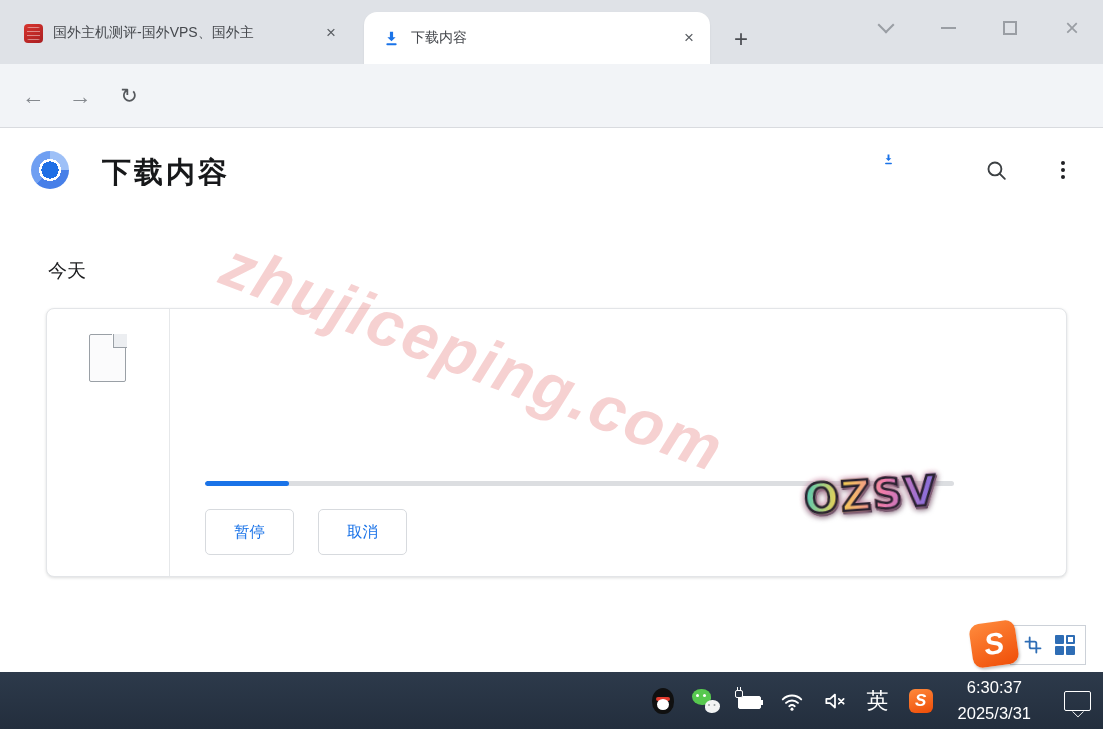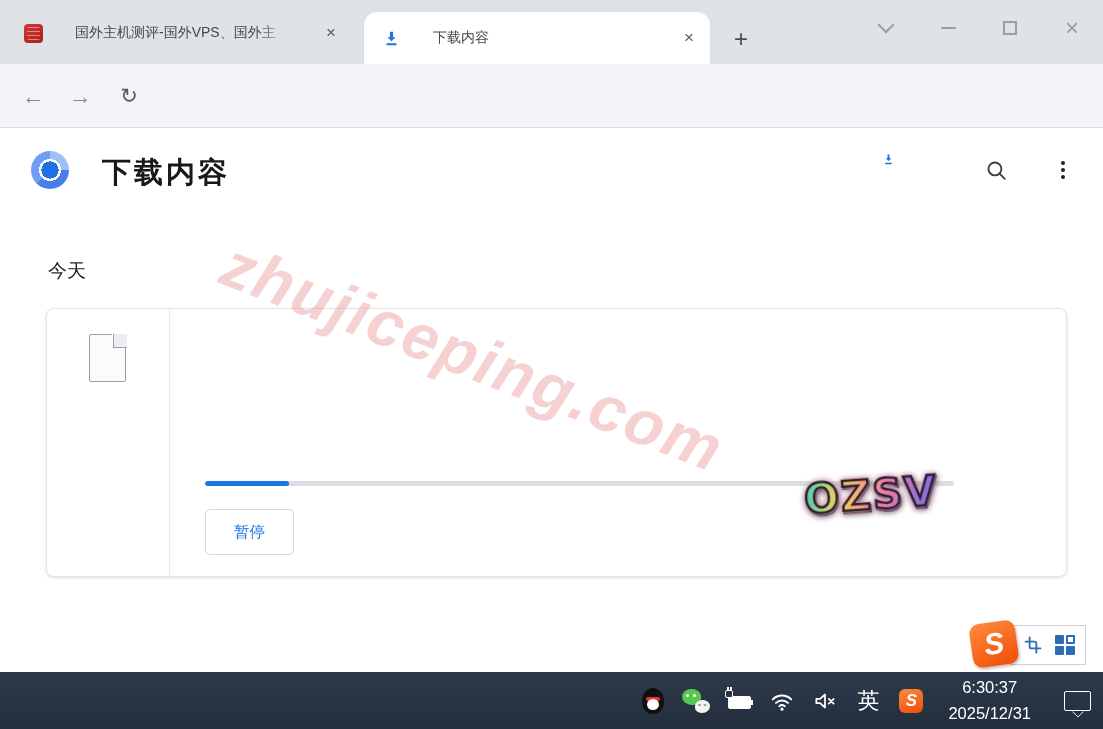--- a/index.html
+++ b/index.html
@@ -2,21 +2,21 @@
 <html><head>
 <meta charset="utf-8">
 <style>
   * { margin:0; padding:0; box-sizing:border-box; }
   html,body { width:1103px; height:729px; overflow:hidden; }
   body { font-family:"Liberation Sans", sans-serif; }
   .screen { position:relative; width:1103px; height:729px; background:#fff; overflow:hidden; }
 
   
   .tabstrip { position:absolute; top:0; left:0; right:0; height:64px; background:#dfe2e7; }
-  .tab { position:absolute; display:flex; align-items:center; font-size:14px; color:#45484d;gap:22px; }
+  .tab { position:absolute; display:flex; align-items:center; font-size:14px; color:#45484d; }
   .tab-inactive { left:10px; top:15px; width:340px; height:36px; border-radius:9px; padding:0 8px 0 14px; }
   .tab-active { left:364px; top:12px; width:346px; height:52px; background:#fff; border-radius:13px 13px 0 0; padding:0 10px 0 18px; box-shadow:0 1px 2px rgba(0,0,0,.08); }
   .tab-title { flex:1; white-space:nowrap; overflow:hidden; margin-left:10px;
     -webkit-mask-image:linear-gradient(90deg,#000 82%,transparent 98%);
     mask-image:linear-gradient(90deg,#000 82%,transparent 98%); }
   .tab-close { width:22px; height:22px; border-radius:50%; display:flex; align-items:center; justify-content:center;
     font-size:17px; color:#5a5e63; flex:0 0 auto; cursor:pointer; }
   .favicon-seal { width:19px; height:19px; border-radius:4px; flex:0 0 auto;
     background:linear-gradient(145deg,#d8352f,#a91f22); position:relative; }
   .favicon-seal::after { content:""; position:absolute; inset:3px;
@@ -252,20 +252,21 @@
     <div class="date-label">今天</div>
 
     <div class="card">
       <div class="card-divider"></div>
       <div class="file-icon"></div>
       <div class="progress">
         <div class="progress-fill" style="width: 11.2%;"></div>
       </div>
       <div class="btn-row">
         <button class="dl-btn">暂停</button>
+        <button class="dl-btn">取消</button>
       </div>
     </div>
 
     <div class="watermark">zhujiceping.com</div>
     <div class="sticker">OZSV</div>
 
     <div class="capture-widget">
       <span class="sogou-big">S</span>
       <svg width="20" height="20" viewBox="0 0 24 24">
         <path d="M8 3v11a2 2 0 0 0 2 2h11" fill="none" stroke="#2e6db5" stroke-width="2.2" stroke-linecap="round"></path>
@@ -314,18 +315,18 @@
         <path d="M4 10v4h3.5L12 18V6l-4.5 4Z" fill="none" stroke="#fff" stroke-width="1.6" stroke-linejoin="round"></path>
         <path d="M15.5 10 20 14.5M20 10l-4.5 4.5" stroke="#fff" stroke-width="1.6" stroke-linecap="round"></path>
       </svg>
     </div>
     <div class="tray-ico ime">英</div>
     <div class="tray-ico">
       <span class="sogou-tray">S</span>
     </div>
     <div class="clock">
       <div>6:30:37</div>
-      <div>2025/12/31</div>
+      <div>2025/3/31</div>
     </div>
     <div class="action-center"></div>
   </div>
 
 </div>
 
 </body></html>

